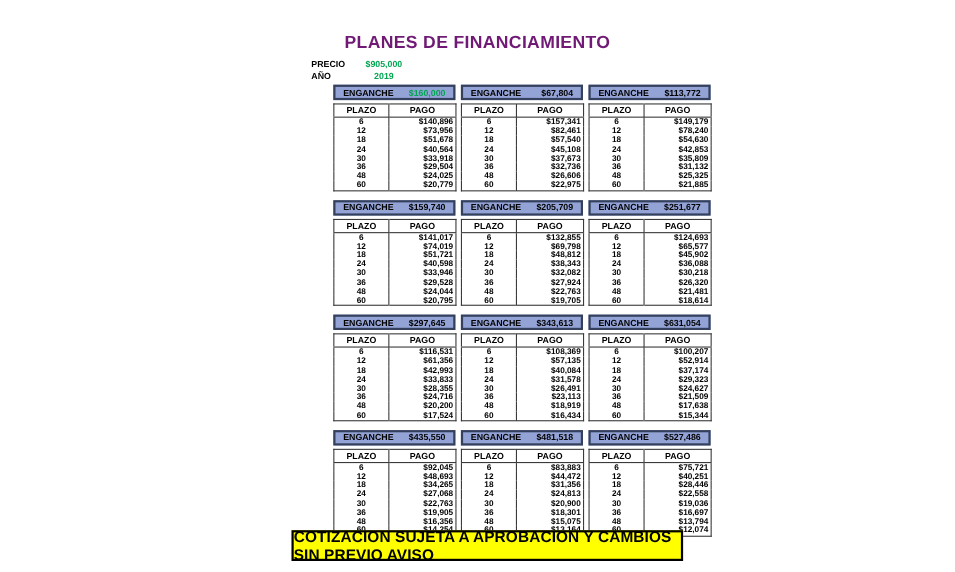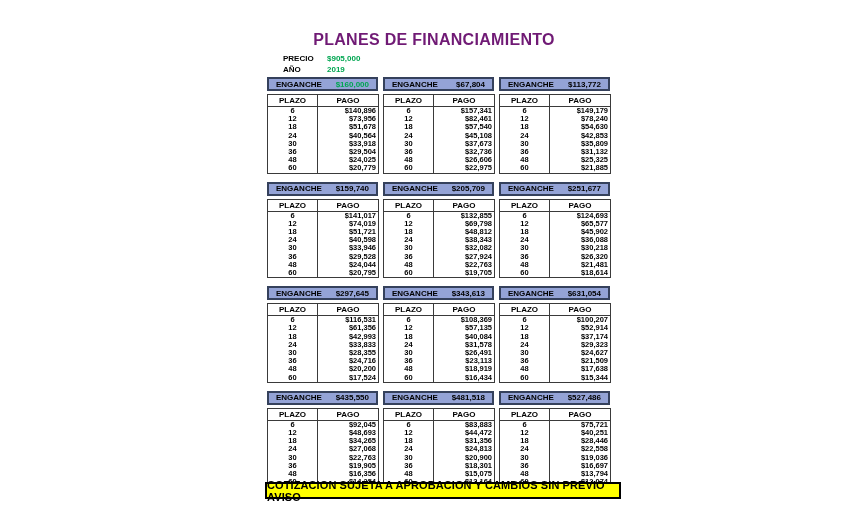--- a/index.html
+++ b/index.html
@@ -23,33 +23,33 @@
     font-size: 16px;
     letter-spacing: 0.3px;
   }
   .info {
     position: absolute;
     left: 283px;
     top: 53px;
   }
   .info-row { display: flex; height: 11px; line-height: 11px; font-size: 8px; }
   .info-label { width: 44px; }
-  .info-value { width: 44px; text-align: left; }
+  .info-value { width: 44px; text-align: center; }
   .green { color: #00A651; }
 
   .grid {
     position: absolute;
     left: 267px;
     top: 77px;
     display: grid;
     grid-template-columns: repeat(3, 111px);
     column-gap: 5px;
     row-gap: 8px;
   }
-  .plan { width: 111px; }
+  .plan { width: 111px; margin-left: 36px; }
   .enganche {
     box-sizing: border-box;
     height: 14px;
     border: 2px solid #35415C;
     background: #94A3D6;
     display: flex;
     align-items: center;
     justify-content: space-between;
     padding: 0 7px;
     font-size: 8px;
@@ -81,27 +81,27 @@
   th.th-plazo, td.plazo { border-right: 1.2px solid #3A3A3A; }
   td.plazo { text-align: center; }
   td.pago  { text-align: right; padding-right: 2px; }
 
   .banner {
     position: absolute;
     left: 265px;
     top: 482px;
     width: 356px;
     box-sizing: border-box;
-    height: 17px;
+    height: 28px;
     background: #FFFF00;
     border: 2px solid #000000;
     display: flex;
     align-items: center;
     justify-content: center;
-    font-size: 11px;
+    font-size: 14px;
     letter-spacing: 0.1px;
   }
 </style>
 </head>
 <body>
 
 <div class="page">
 
   <div class="title">PLANES DE FINANCIAMIENTO</div>
 

